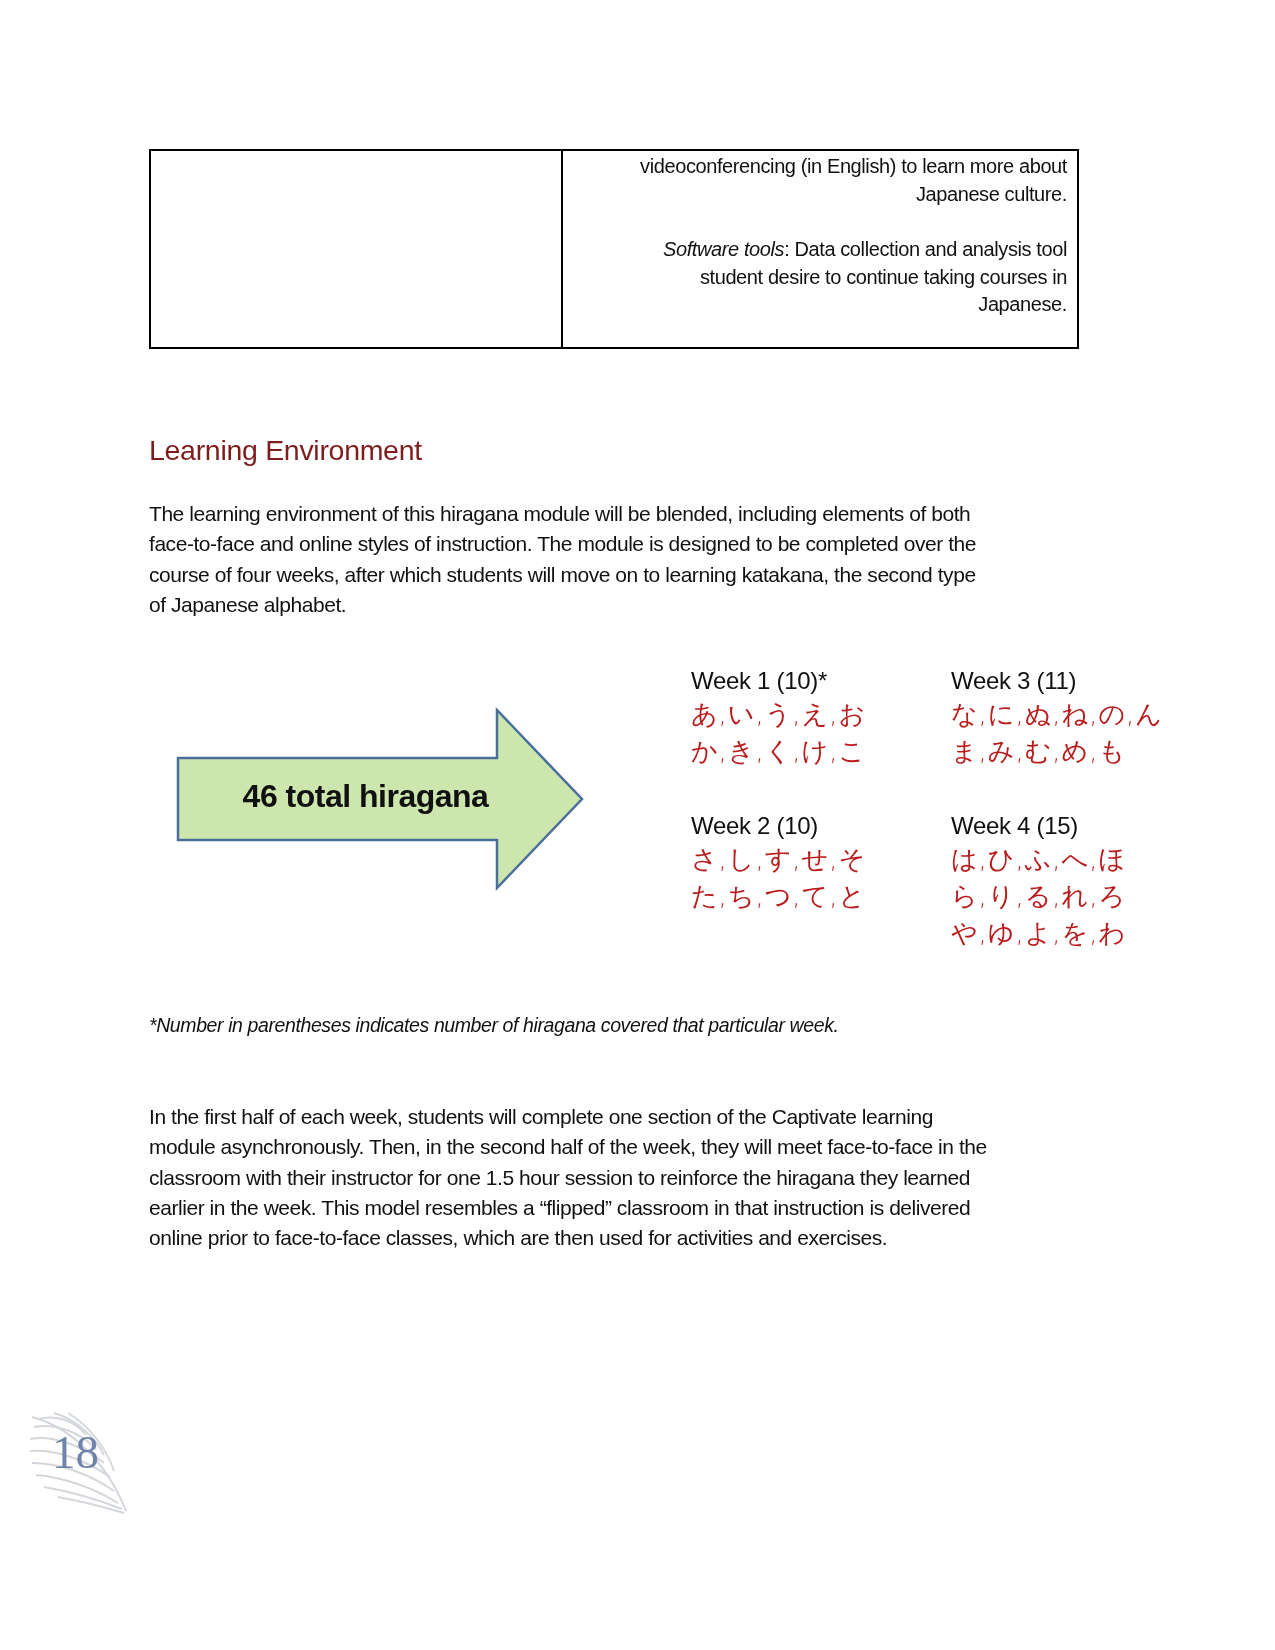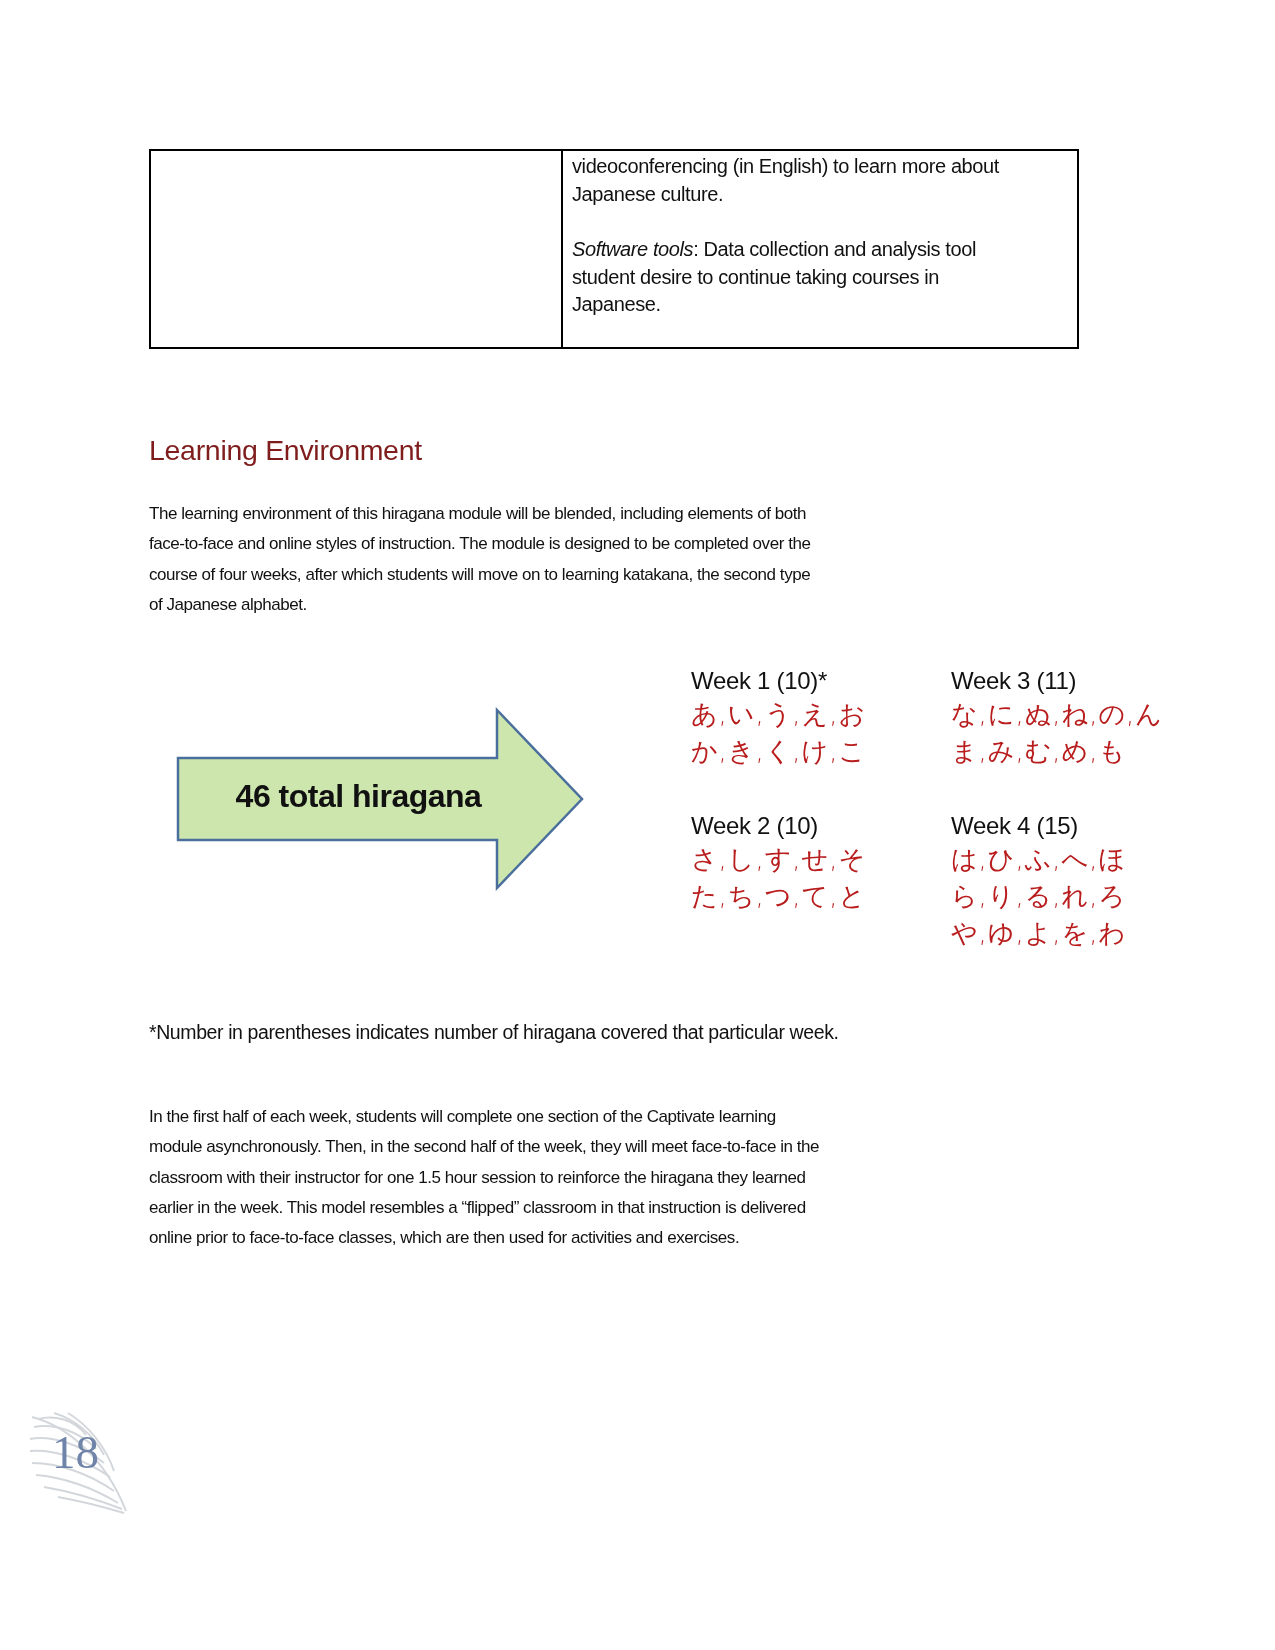--- a/index.html
+++ b/index.html
@@ -1,32 +1,32 @@
 <!DOCTYPE html>
 <html><head>
 <meta charset="utf-8">
 <style>
   html, body { margin:0; padding:0; background:#ffffff; }
   body { width:1275px; height:1650px; position:relative; overflow:hidden;
          font-family:"Liberation Sans", "DejaVu Sans", sans-serif; color:#111; }
   .abs { position:absolute; }
   .tbl { left:149px; top:149px; width:926px; height:196px; border:2px solid #000; box-sizing:content-box; }
   .tbl-div { position:absolute; left:410px; top:0; bottom:0; width:2px; background:#000; }
-  .cell { position:absolute; left:421px; top:2px; width:495px; font-size:20px; line-height:27.5px; letter-spacing:-0.4px; }
+  .cell { position:absolute; left:421px; top:2px; width:495px; font-size:20px; line-height:27.5px; letter-spacing:-0.4px;text-align:right; }
   .cell p { margin:0; }
   .cell .gap { height:28px; }
   .heading { left:149px; top:434px; font-size:28.5px; color:#7f1d1d; letter-spacing:-0.3px; }
-  .para { left:149px; width:980px; font-size:17px; line-height:30.3px; letter-spacing:-0.45px; }
+  .para { left:149px; width:980px; font-size:21px; line-height:30.3px; letter-spacing:-0.45px; }
   .para p { margin:0; }
   .arrow { left:176px; top:706px; width:420px; height:186px; }
-  .arrow-label { left:176px; top:778px; width:365px; text-align:center; font-weight:bold; font-size:32px; letter-spacing:-0.5px; }
+  .arrow-label { left:176px; top:778px; width:365px; text-align:center; font-weight:bold; font-size:32px; letter-spacing:-0.5px;padding-left:7px; }
   .week { font-size:24px; }
   .week-title { text-underline-offset:3px; letter-spacing:-0.3px; display:block; line-height:30px; }
   .kana { font-family:"DejaVu Sans", sans-serif; font-size:26px; line-height:37px; font-weight:200; color:#b91c1c; letter-spacing:1px; display:block; white-space:nowrap; }
-  .footnote { left:149px; top:1014px; font-size:19.5px; letter-spacing:-0.4px;margin-top:7px; }
+  .footnote { left:149px; top:1014px; font-size:19.5px; font-style:italic; letter-spacing:-0.4px; }
   .pagenum { left:52px; top:1425px; font-size:47px; color:#6f84a8; font-family:"Liberation Serif", serif; }
   .feather { left:24px; top:1405px; width:110px; height:110px; }
 </style>
 </head>
 <body>
 
 <div class="abs tbl">
   <div class="tbl-div"></div>
   <div class="cell">
     <p>videoconferencing (in English) to learn more about</p>

